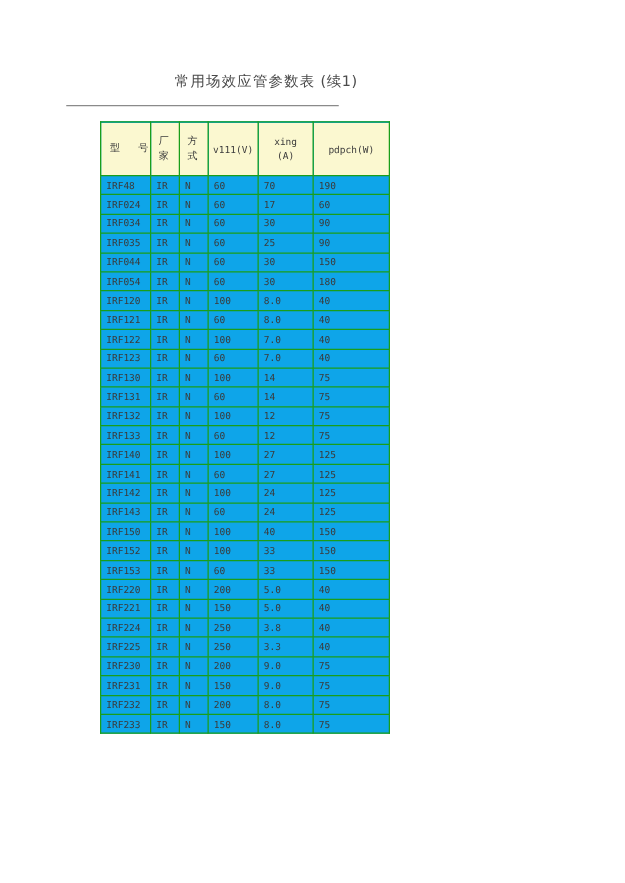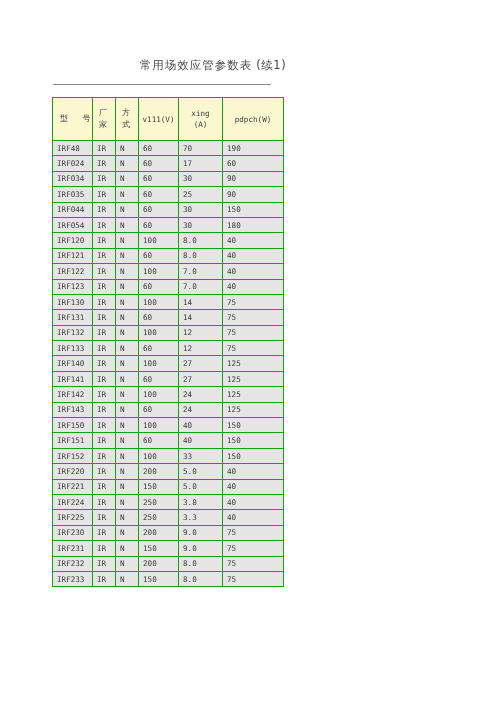--- a/index.html
+++ b/index.html
@@ -47,21 +47,22 @@
   
   .table-wrap {
     position: absolute;
     left: 52px;
     top: 97px;
   }
   table.params {
     border-collapse: collapse;
     table-layout: fixed;
     width: 231px;
-    background: #e5e5e5;
+    background: #0ea5e9;
+    margin-left: 28px;
   }
   table.params td, table.params th {
     border: 1px solid #1a9e1a;
     font-family: "DejaVu Sans Mono", "Liberation Mono", monospace;
     font-size: 7.6px;
     color: #3b3b3b;
     padding: 0 0 0 4px;
     text-align: left;
     vertical-align: middle;
     height: 15.4px;
@@ -293,32 +294,32 @@
           </tr>
           <tr>
             <td>IRF150</td>
             <td>IR</td>
             <td>N</td>
             <td>100</td>
             <td>40</td>
             <td>150</td>
           </tr>
           <tr>
-            <td>IRF151</td>
-            <td>IR</td>
-            <td>N</td>
-            <td>60</td>
-            <td>40</td>
-            <td>150</td>
-          </tr>
-          <tr>
             <td>IRF152</td>
             <td>IR</td>
             <td>N</td>
             <td>100</td>
+            <td>33</td>
+            <td>150</td>
+          </tr>
+          <tr>
+            <td>IRF153</td>
+            <td>IR</td>
+            <td>N</td>
+            <td>60</td>
             <td>33</td>
             <td>150</td>
           </tr>
           <tr>
             <td>IRF220</td>
             <td>IR</td>
             <td>N</td>
             <td>200</td>
             <td>5.0</td>
             <td>40</td>

